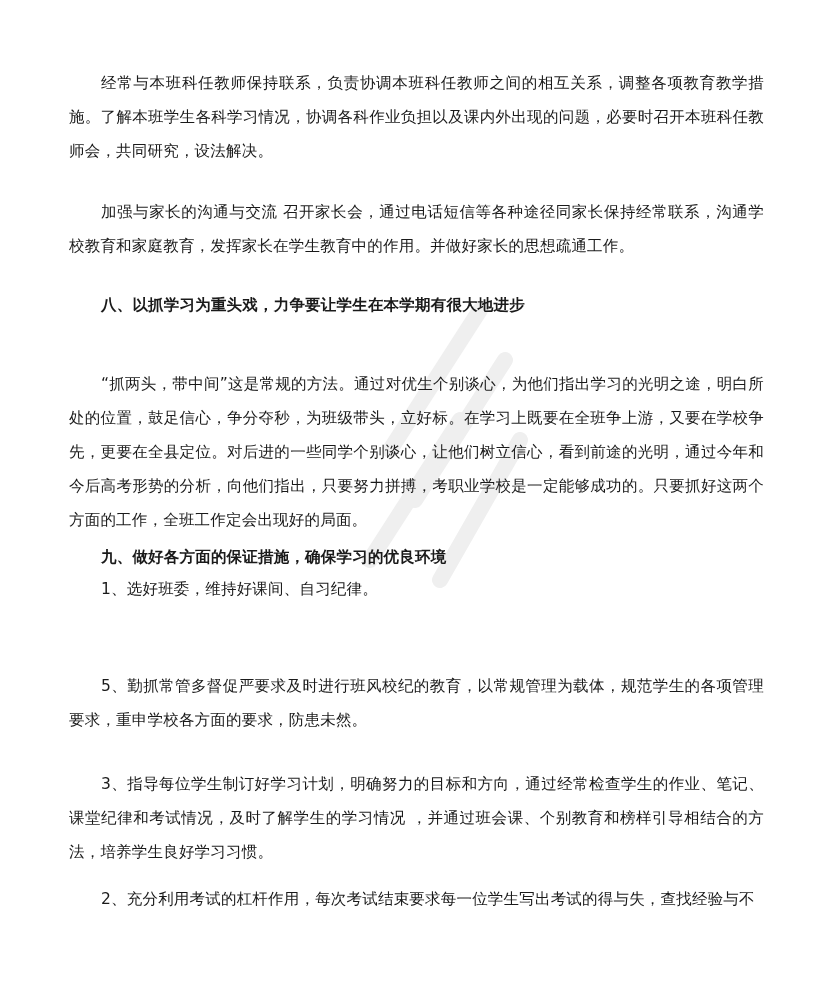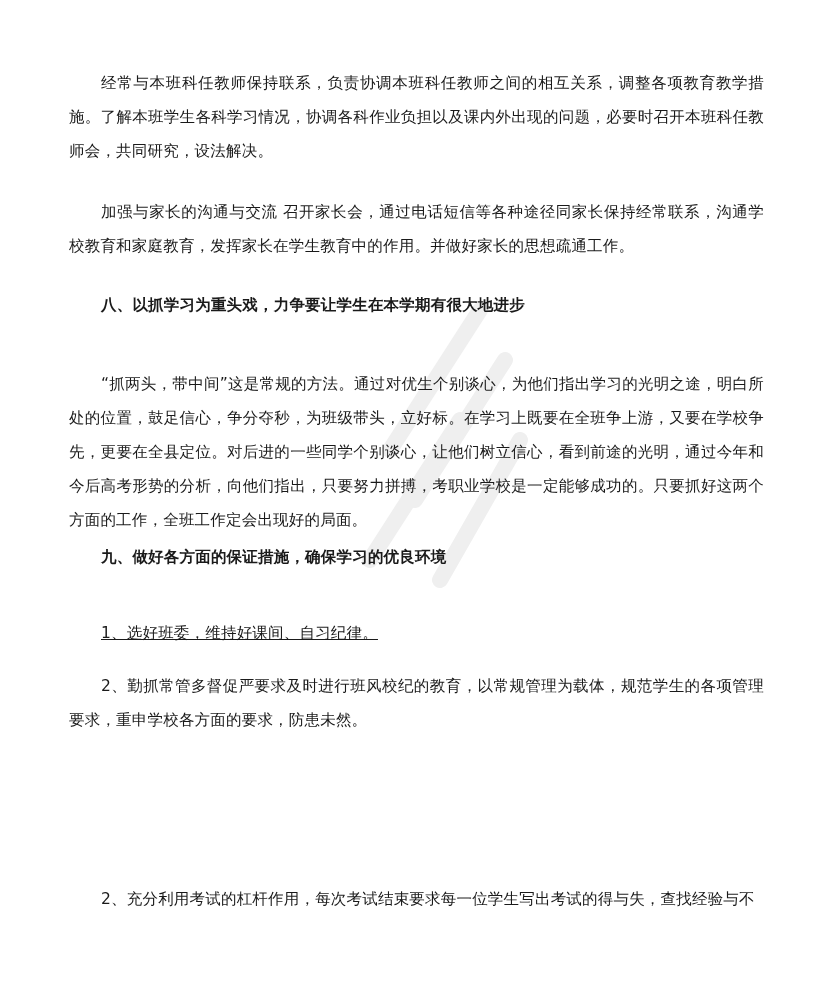--- a/index.html
+++ b/index.html
@@ -61,20 +61,21 @@
   <p class="para" style="top: 66px;">经常与本班科任教师保持联系，负责协调本班科任教师之间的相互关系，调整各项教育教学措施。了解本班学生各科学习情况，协调各科作业负担以及课内外出现的问题，必要时召开本班科任教师会，共同研究，设法解决。</p>
 
   <p class="para heading" style="top: 288px;">八、以抓学习为重头戏，力争要让学生在本学期有很大地进步</p>
 
   <p class="para" style="top: 195px;">加强与家长的沟通与交流 召开家长会，通过电话短信等各种途径同家长保持经常联系，沟通学校教育和家庭教育，发挥家长在学生教育中的作用。并做好家长的思想疏通工作。</p>
 
   <p class="para heading" style="top: 540px;">九、做好各方面的保证措施，确保学习的优良环境</p>
 
   <p class="para" style="top: 367px;">“抓两头，带中间”这是常规的方法。通过对优生个别谈心，为他们指出学习的光明之途，明白所处的位置，鼓足信心，争分夺秒，为班级带头，立好标。在学习上既要在全班争上游，又要在学校争先，更要在全县定位。对后进的一些同学个别谈心，让他们树立信心，看到前途的光明，通过今年和今后高考形势的分析，向他们指出，只要努力拼搏，考职业学校是一定能够成功的。只要抓好这两个方面的工作，全班工作定会出现好的局面。</p>
 
-  <p class="para" style="top: 616px; text-decoration: underline;">1、选好班委，维持好课间、自习纪律。</p>
+  <p class="para" style="top: 572px;">1、选好班委，维持好课间、自习纪律。</p>
 
-  <p class="para" style="top: 669px;">2、勤抓常管多督促严要求及时进行班风校纪的教育，以常规管理为载体，规范学生的各项管理要求，重申学校各方面的要求，防患未然。</p>
+  <p class="para" style="top: 669px;">5、勤抓常管多督促严要求及时进行班风校纪的教育，以常规管理为载体，规范学生的各项管理要求，重申学校各方面的要求，防患未然。</p>
 
+  <p class="para" style="top: 767px;">3、指导每位学生制订好学习计划，明确努力的目标和方向，通过经常检查学生的作业、笔记、课堂纪律和考试情况，及时了解学生的学习情况 ，并通过班会课、个别教育和榜样引导相结合的方法，培养学生良好学习习惯。</p>
 
   <p class="para" style="top: 882px;">2、充分利用考试的杠杆作用，每次考试结束要求每一位学生写出考试的得与失，查找经验与不</p>
 
 </div>
 
 </body></html>

